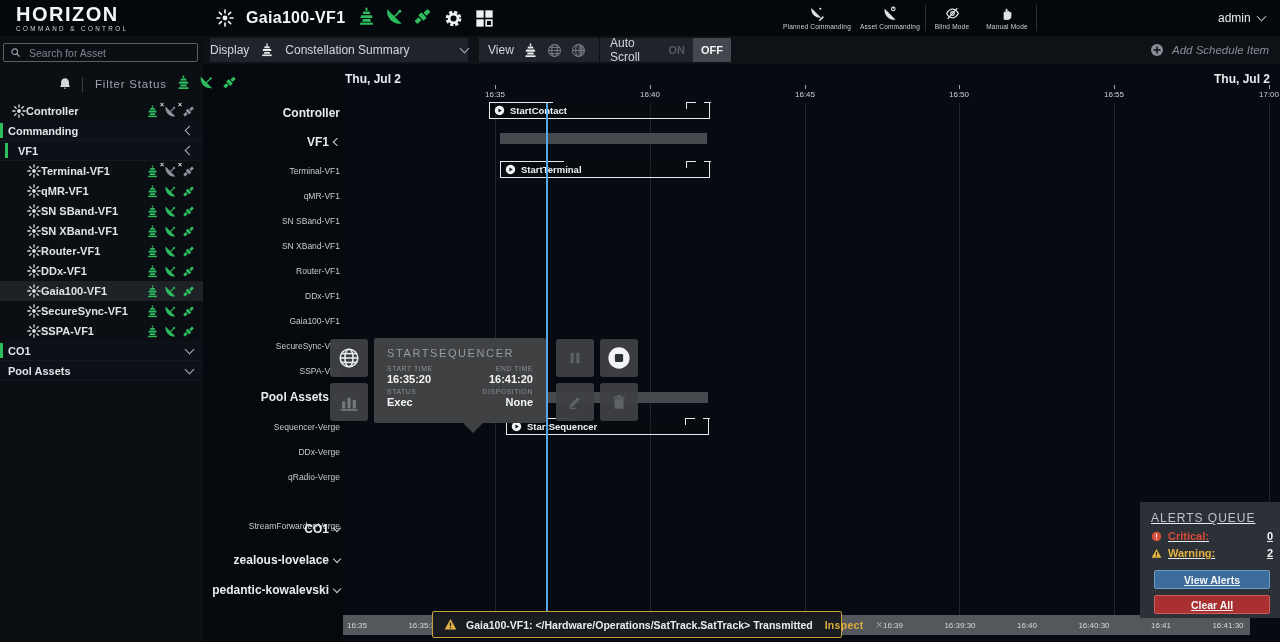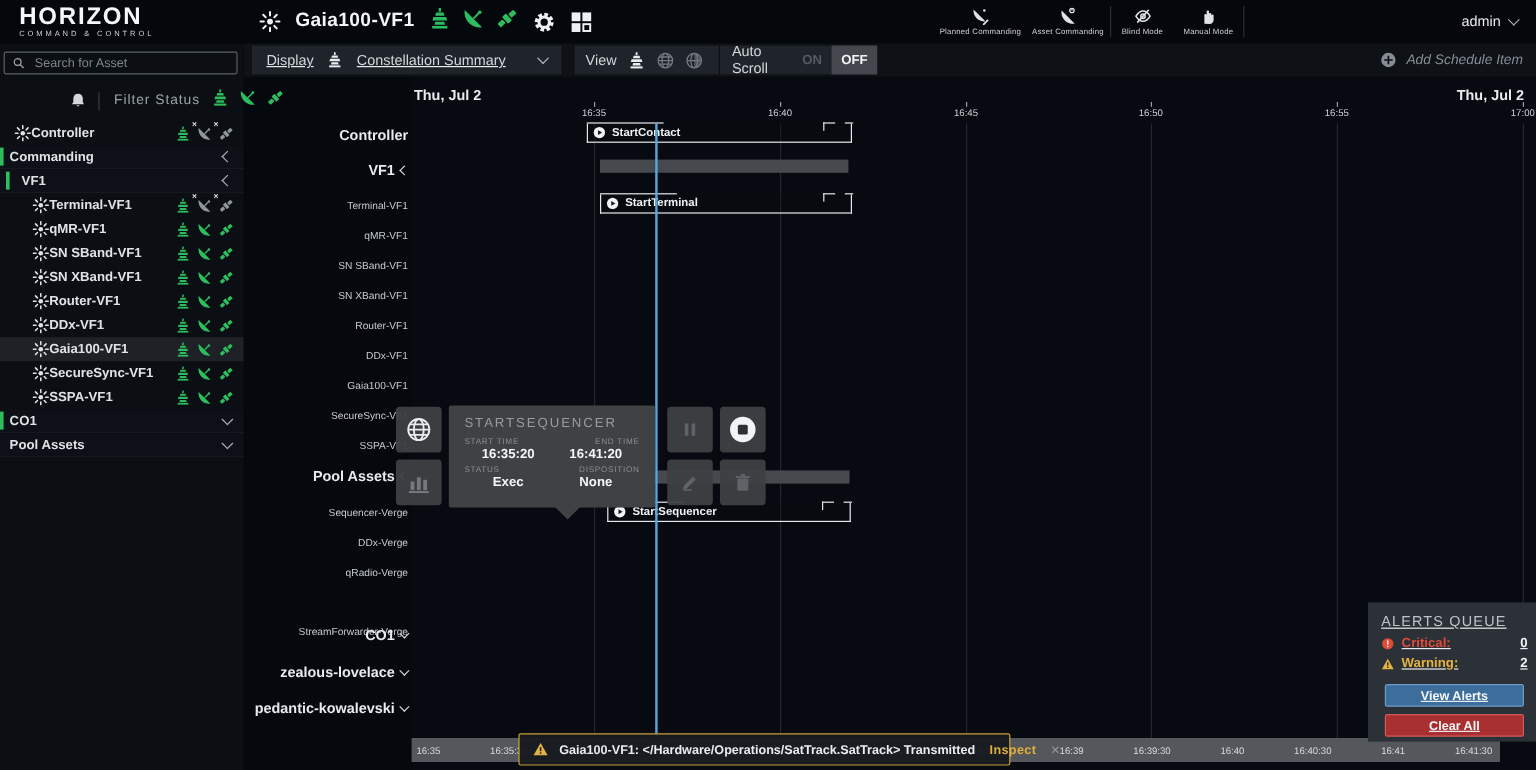--- a/index.html
+++ b/index.html
@@ -56,21 +56,21 @@
   .sgroup{background:#0d1016;border-bottom:1px solid #161a20;}
   .sgroup .chev{position:absolute;right:10px;}
   .accent{position:absolute;top:2px;bottom:2px;width:3px;background:#2dbd5e;}
   .ssel{background:#1e2227;}
 
   
   #toolbar{position:absolute;left:203px;top:36px;width:1077px;height:28px;background:#0e1116;z-index:14;}
   .tgroup{position:absolute;top:2px;height:24px;background:#1f232a;display:flex;align-items:center;box-sizing:border-box;}
   .tlabel{font-size:12px;color:#d3d7db;}
   .tvalue{font-size:12px;color:#d3d7db;}
-  #g-display{left:7px;width:258px;padding:0 12px;gap:11px;cursor:pointer;text-decoration:underline;}
+  #g-display{left:7px;width:258px;padding:0 0;gap:11px;cursor:pointer;}
   #g-display .chev{margin-left:auto;border-color:#aab0b6;}
   #g-view{left:276px;width:120px;padding:0 9px;gap:9px;}
   #g-view .icn{width:15px;height:15px;cursor:pointer;}
   #g-scroll{left:397px;width:131px;padding:0 0 0 10px;gap:0;}
   .tbtn{height:24px;line-height:24px;padding:0 8px;font-size:11px;font-weight:bold;cursor:pointer;}
   .tbtn.on{color:#565b61;margin-left:8px;}
   .tbtn.off{color:#f2f4f6;background:#44484e;}
   #addsched{position:absolute;left:947px;top:2px;height:24px;display:flex;align-items:center;gap:8px;cursor:pointer;font-style:italic;}
   #addsched .icn{width:14px;height:14px;color:#878d95;}
   #addsched span.atext{font-size:11.5px;color:#878d95;}
@@ -100,21 +100,21 @@
   
   .sqbtn{position:absolute;width:38px;height:38px;background:rgba(62,64,67,.95);border-radius:3px;
          display:flex;align-items:center;justify-content:center;z-index:8;cursor:pointer;}
   #tt-panel{position:absolute;left:374px;top:338px;width:172px;height:85px;background:#3f4143;border-radius:2px;
             z-index:8;padding:9px 13px;box-sizing:border-box;}
   #tt-caret{position:absolute;left:462px;top:422px;width:0;height:0;border:11px solid transparent;
             border-top:11px solid #3f4143;border-bottom:none;z-index:8;}
   .tt-title{font-size:11px;color:#989c9f;letter-spacing:1.6px;}
   .tt-grid{display:grid;grid-template-columns:1fr 1fr;margin-top:6px;row-gap:3px;}
   .tt-lab{font-size:6.8px;color:#8b8f93;letter-spacing:.6px;}
-  .tt-val{font-size:11px;font-weight:bold;color:#f4f6f7;margin-top:1px;text-align:center;}
+  .tt-val{font-size:11px;font-weight:bold;color:#f4f6f7;margin-top:1px;}
   .tt-r{text-align:right;}
 
   
   #bbar{position:absolute;left:343px;top:615px;width:907px;height:20px;background:#54575b;z-index:6;cursor:pointer;}
   .btick{position:absolute;top:621px;width:50px;margin-left:-25px;text-align:center;font-size:8px;color:#d9dcdf;z-index:6;}
   #toast{position:absolute;left:432px;top:611px;width:410px;height:27px;background:rgba(23,26,31,.96);
          border:1px solid #c7a23b;border-radius:2px;display:flex;align-items:center;z-index:9;box-sizing:border-box;}
   #toast .icn{width:13px;height:13px;color:#e3b341;margin:0 9px 0 11px;}
   #toast .tmsg{font-size:10.5px;font-weight:bold;color:#e9ecef;flex:1;white-space:nowrap;}
   #toast .tact{font-size:10.5px;font-weight:bold;color:#dfaf3a;letter-spacing:.3px;margin:0 12px;cursor:pointer;}

